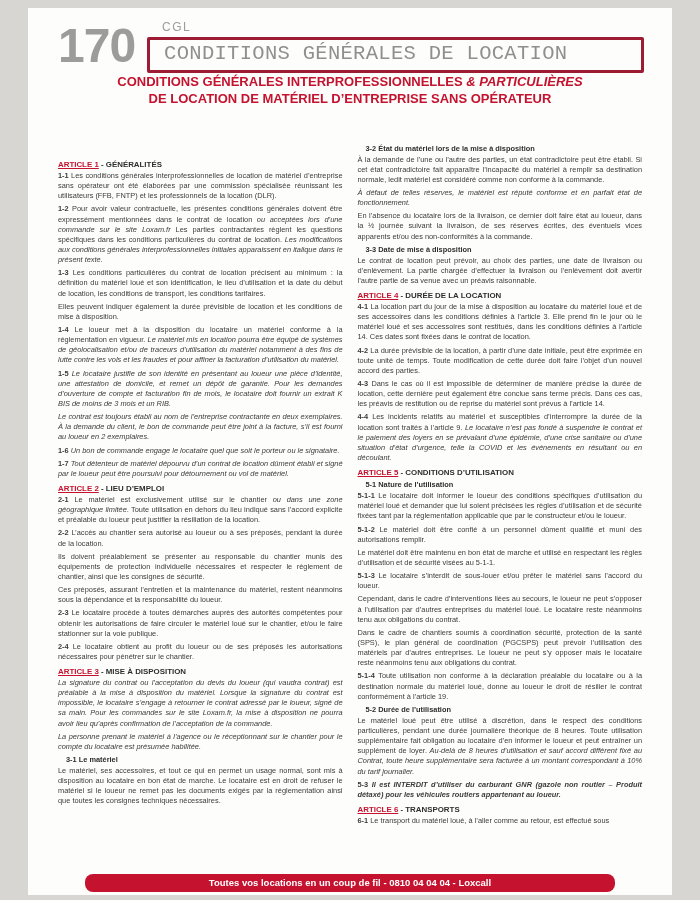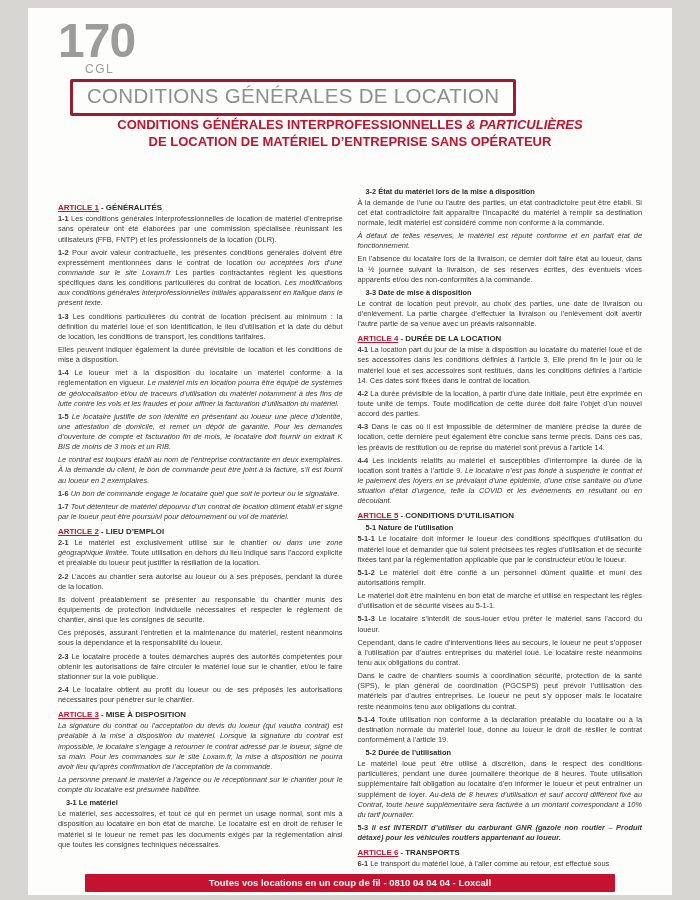--- a/index.html
+++ b/index.html
@@ -6,30 +6,30 @@
   body{
     width:700px;height:900px;position:relative;overflow:hidden;
     background:#d7d6d3;
     font-family:"Liberation Sans",sans-serif;
   }
   .page{
     position:absolute;top:8px;left:28px;right:28px;bottom:5px;
     background:#fdfdfb;
   }
   
-  .header{display:flex;align-items:flex-start;padding:12px 28px 0 30px;flex-direction:column;}
+  .header{display:flex;align-items:center;padding:12px 28px 0 30px;}
   .page-number{
     color:#9c9c9a;font-size:48px;font-weight:bold;line-height:0.88;
     letter-spacing:-1px;flex:0 0 auto;
   }
   .head-right{flex:1;margin-left:12px;min-width:0;}
   .tag{color:#9c9c9a;font-size:12px;letter-spacing:1.5px;margin:0 0 3px 15px;}
   .banner{
     border:3px solid #9d1b33;border-radius:2px;
-    padding:2px 14px 5px;background:#fdfdfb;
+    padding:2px 14px 5px;background:#fdfdfb;font-family:Liberation Mono, monospace;
   }
   .banner-title{color:#8f8f8d;font-size:20.5px;letter-spacing:0.3px;white-space:nowrap;}
   
   .heading{
     text-align:center;color:#c4122f;font-weight:bold;
     font-size:13px;line-height:1.32;padding:0 12px;
   }
   .heading .it{font-style:italic;}
   
   .columns{
@@ -46,21 +46,21 @@
   .article-head{
     margin:5px 0 2px;font-size:7.9px;font-weight:bold;color:#2e2e2d;
   }
   .col .article-head:first-child{margin-top:0;}
   .art-red{color:#c4122f;text-decoration:underline;}
   .subhead{font-size:7.4px;font-weight:bold;color:#2e2e2d;margin:3px 8px 2px;}
   
   .footer-bar{
     position:absolute;bottom:3px;left:50%;transform:translateX(-50%);
     background:#c4122f;color:#fff;font-weight:bold;font-size:9.5px;
-    padding:3px 3px 4px;width:524px;text-align:center;border-radius:1px;
+    padding:3px 3px 4px;width:524px;text-align:center;border-radius:8px;
     white-space:nowrap;
   }
 </style>
 </head>
 <body>
 
 <div class="page">
 
   <div class="header">
     <div class="page-number">170</div>

